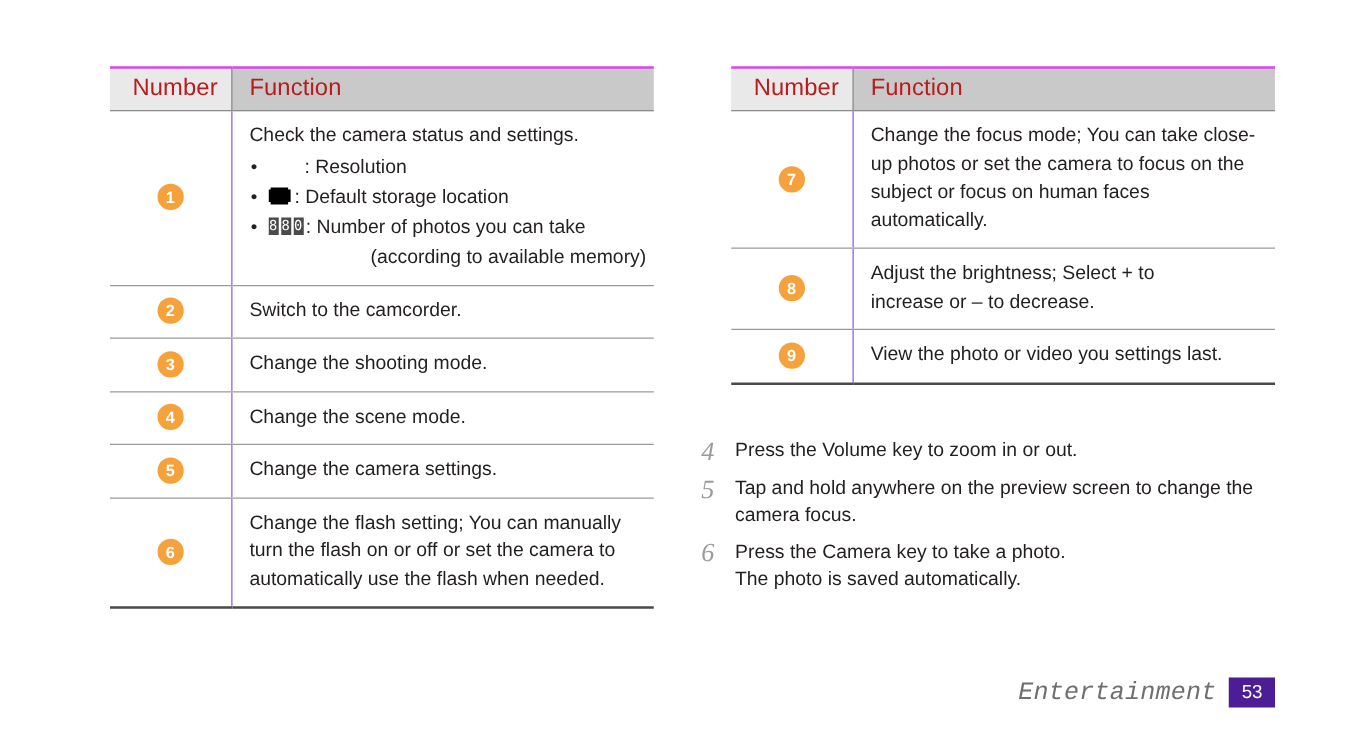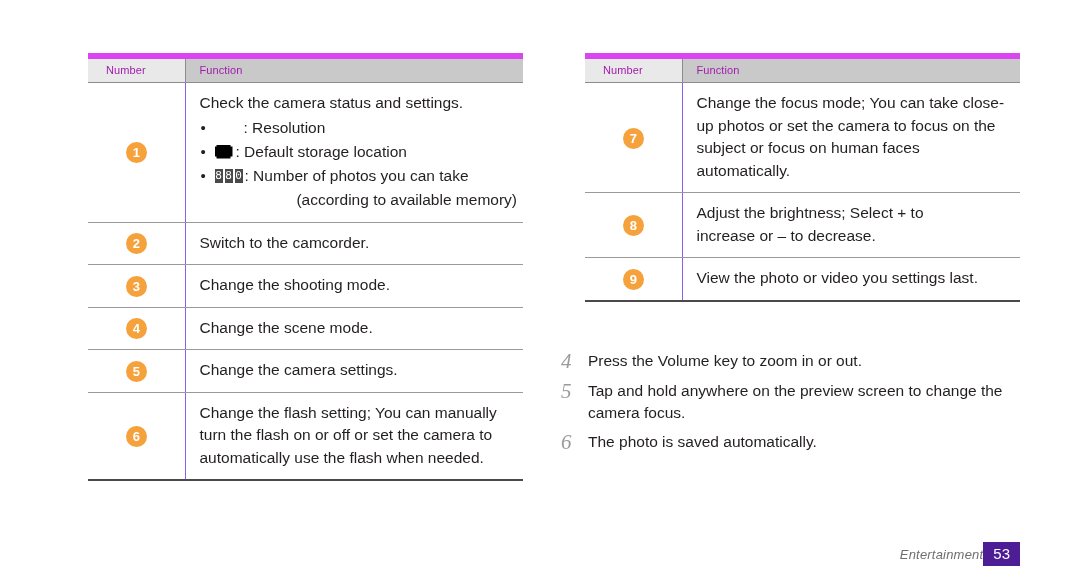--- a/index.html
+++ b/index.html
@@ -27,25 +27,25 @@
   table.spec {
     width: 435px;
     border-collapse: collapse;
     table-layout: fixed;
   }
   table.spec col.c-num  { width: 97px; }
   table.spec col.c-fun  { width: 338px; }
 
   table.spec thead th {
     font-weight: normal;
-    font-size: 11px;
-    color: #a21caf;
+    font-size: 19px;
+    color: #b91c1c;
     text-align: left;
     padding: 5px 0 6px 0;
-    border-top: 6px solid #d946ef;
+    border-top: 2px solid #d946ef;
     border-bottom: 1px solid #8c8c8c;
     letter-spacing: .1px;
   }
   table.spec thead th.h-num {
     background: #e9e9e9;
     padding-left: 18px;
   }
   table.spec thead th.h-fun {
     background: #c9c9c9;
     padding-left: 14px;
@@ -183,24 +183,25 @@
 
   
   .footer {
     position: absolute;
     right: 60px;
     bottom: 20px;
     display: flex;
     align-items: center;
   }
   .footer-label {
-    font-family: Liberation Sans, sans-serif;
+    font-family: Liberation Mono, monospace;
     font-style: italic;
-    font-size: 13px;
+    font-size: 20px;
     color: #6f6f6f;
+    margin-right: 10px;
     letter-spacing: .2px;
   }
   .footer-page {
     background: #4c1d95;
     color: #ffffff;
     font-size: 15px;
     padding: 3px 10px 4px 10px;
     min-width: 16px;
     text-align: center;
   }
@@ -333,20 +334,21 @@
   <div class="step">
     <div class="step-num">5</div>
     <div class="step-body">
       <span>Tap and hold anywhere on the preview screen to change the camera focus.</span>
     </div>
   </div>
 
   <div class="step">
     <div class="step-num">6</div>
     <div class="step-body">
+      <span>Press the Camera key to take a photo.</span>
       <span class="sub">The photo is saved automatically.</span>
     </div>
   </div>
 
 </div>
 
 <div class="footer">
   <div class="footer-label">Entertainment</div>
   <div class="footer-page">53</div>
 </div>

